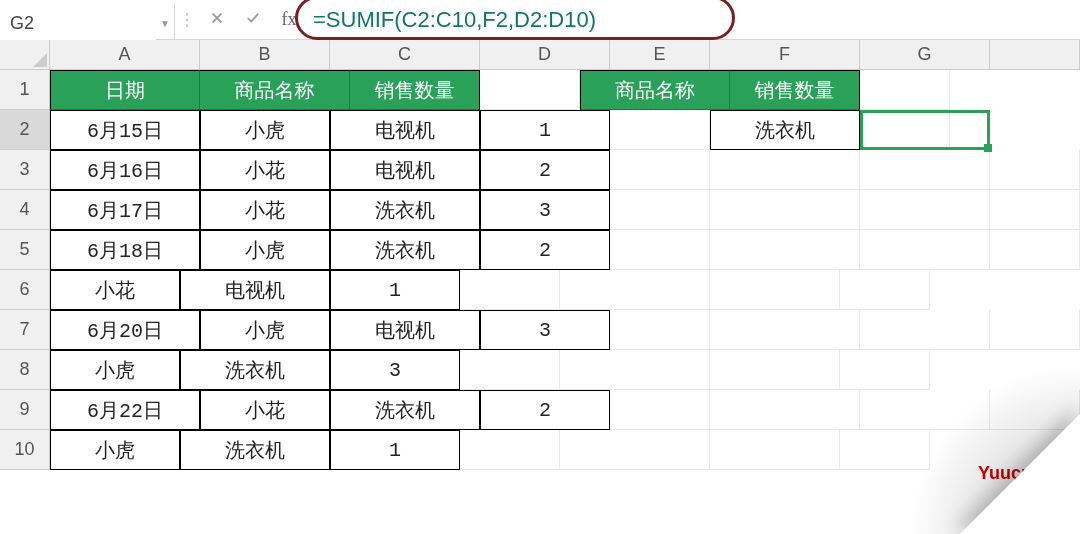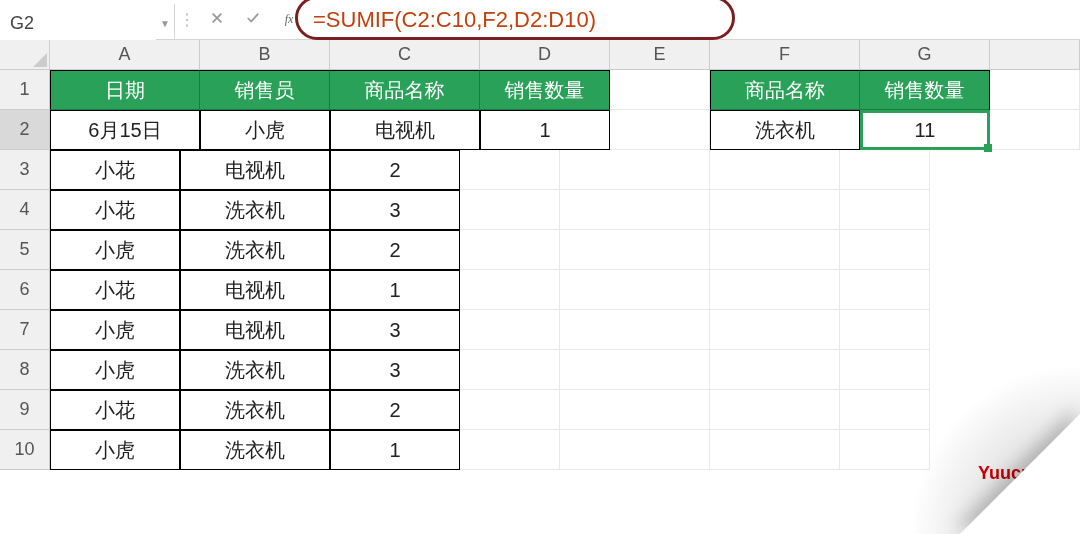--- a/index.html
+++ b/index.html
@@ -6,38 +6,38 @@
 body { font-family: "Microsoft YaHei", Arial, sans-serif; background: #fff; width: 1080px; height: 534px; overflow: hidden; position: relative; }
 
 
 .formula-bar { display: flex; align-items: center; height: 40px; border-bottom: 1px solid #d4d4d4; }
 .name-box-wrap { display: flex; align-items: flex-start; width: 175px; height: 40px; border-right: 1px solid #d4d4d4; margin-top: 8px; }
 .name-box { flex: 1; padding: 0 10px; font-size: 18px; color: #444; background: #fff; height: 100%; display: flex; align-items: center; }
 .name-box-dd { width: 18px; height: 100%; display: flex; align-items: center; justify-content: center; color: #999; font-size: 10px; }
 .fb-sep { width: 24px; height: 100%; display: flex; align-items: center; justify-content: center; color: #bbb; }
 .fb-btn { width: 36px; height: 100%; display: flex; align-items: center; justify-content: center; color: #999; }
 .fb-btn svg { width: 14px; height: 14px; }
-.fx { font-style: italic; font-family: "Times New Roman", serif; font-size: 12px; color: #666; }
+.fx { font-family: "Times New Roman", serif; font-size: 18px; color: #666; }
 .formula-wrap { flex: 1; position: relative; display: flex; align-items: center; height: 100%; }
-.formula-box { font-size: 22px; color: #c2410c; padding: 4px 6px; }
+.formula-box { font-size: 22px; color: #0f766e; padding: 4px 6px; }
 .formula-circle { position: absolute; left: -12px; top: -4px; width: 440px; height: 44px; border: 3px solid #7a1f1f; border-radius: 22px; pointer-events: none; }
 
 
 .sheet { position: relative; }
 .corner { position: absolute; left: 0; top: 0; width: 50px; height: 30px; background: #f0f0f0; border-right: 1px solid #ccc; border-bottom: 1px solid #ccc; display:flex; align-items:flex-end; justify-content:flex-end; }
 .corner svg { width:14px; height:14px; margin:2px; }
 .col-headers { display: flex; margin-left: 50px; }
 .col-h { height: 30px; background: #f0f0f0; border-right: 1px solid #ccc; border-bottom: 1px solid #ccc; display: flex; align-items: center; justify-content: center; font-size: 18px; color: #555; }
 .rows { position: relative; }
 .row { display: flex; }
 .row-h { width: 50px; background: #f0f0f0; border-right: 1px solid #ccc; border-bottom: 1px solid #ccc; display: flex; align-items: center; justify-content: center; font-size: 18px; color: #555; }
 .row-h.active { background: #d9d9d9; }
 .cell { border-right: 1px solid #e8e8e8; border-bottom: 1px solid #e8e8e8; height: 40px; display: flex; align-items: center; justify-content: center; font-size: 20px; color: #222; background: #fff; }
 .th { background: #2aa158; color: #fff; font-size: 20px; border-right: 1px solid #1a7a40; border-bottom: 1px solid #1a7a40; }
-.b { border: 1px solid #000 !important; }
+.b { border: 1px solid #000 !important; font-family: Liberation Mono, monospace; }
 .bt { border-top: 1px solid #000 !important; }
 .bl { border-left: 1px solid #000 !important; }
 .br { border-right: 1px solid #000 !important; }
 
 
 .cA { width: 150px; } .cB { width: 130px; } .cC { width: 150px; } .cD { width: 130px; }
 .cE { width: 100px; } .cF { width: 150px; } .cG { width: 130px; } .cH { width: 90px; }
 
 
 .sel { position: absolute; border: 3px solid #2aa158; pointer-events: none; }
@@ -99,103 +99,106 @@
     <div class="col-h cF">F</div>
     <div class="col-h cG">G</div>
     <div class="col-h cH"></div>
   </div>
 
   <div class="rows">
 
     <div class="row">
       <div class="row-h" style="height:40px">1</div>
       <div class="cell th cA bt bl">日期</div>
-      <div class="cell th cB bt">销售员</div>
       <div class="cell th cC bt">商品名称</div>
       <div class="cell th cD bt br">销售数量</div>
       <div class="cell cE"></div>
       <div class="cell th cF bt bl">商品名称</div>
       <div class="cell th cG bt br">销售数量</div>
       <div class="cell cH"></div>
     </div>
 
     <div class="row">
       <div class="row-h active" style="height:40px">2</div>
       <div class="cell cA b">6月15日</div>
       <div class="cell cB b">小虎</div>
       <div class="cell cC b">电视机</div>
       <div class="cell cD b">1</div>
       <div class="cell cE"></div>
       <div class="cell cF b">洗衣机</div>
-      <div class="cell cG b">11</div>
       <div class="cell cH"></div>
     </div>
 
     <div class="row">
       <div class="row-h" style="height:40px">3</div>
+      <div class="cell cA b">6月16日</div>
       <div class="cell cB b">小花</div>
       <div class="cell cC b">电视机</div>
       <div class="cell cD b">2</div>
       <div class="cell cE"></div>
       <div class="cell cF"></div>
       <div class="cell cG"></div>
       <div class="cell cH"></div>
     </div>
     <div class="row">
       <div class="row-h" style="height:40px">4</div>
+      <div class="cell cA b">6月17日</div>
       <div class="cell cB b">小花</div>
       <div class="cell cC b">洗衣机</div>
       <div class="cell cD b">3</div>
       <div class="cell cE"></div>
       <div class="cell cF"></div>
       <div class="cell cG"></div>
       <div class="cell cH"></div>
     </div>
     <div class="row">
       <div class="row-h" style="height:40px">5</div>
+      <div class="cell cA b">6月18日</div>
       <div class="cell cB b">小虎</div>
       <div class="cell cC b">洗衣机</div>
       <div class="cell cD b">2</div>
       <div class="cell cE"></div>
       <div class="cell cF"></div>
       <div class="cell cG"></div>
       <div class="cell cH"></div>
     </div>
     <div class="row">
       <div class="row-h" style="height:40px">6</div>
       <div class="cell cB b">小花</div>
       <div class="cell cC b">电视机</div>
       <div class="cell cD b">1</div>
       <div class="cell cE"></div>
       <div class="cell cF"></div>
       <div class="cell cG"></div>
       <div class="cell cH"></div>
     </div>
     <div class="row">
       <div class="row-h" style="height:40px">7</div>
+      <div class="cell cA b">6月20日</div>
       <div class="cell cB b">小虎</div>
       <div class="cell cC b">电视机</div>
       <div class="cell cD b">3</div>
       <div class="cell cE"></div>
       <div class="cell cF"></div>
       <div class="cell cG"></div>
       <div class="cell cH"></div>
     </div>
     <div class="row">
       <div class="row-h" style="height:40px">8</div>
       <div class="cell cB b">小虎</div>
       <div class="cell cC b">洗衣机</div>
       <div class="cell cD b">3</div>
       <div class="cell cE"></div>
       <div class="cell cF"></div>
       <div class="cell cG"></div>
       <div class="cell cH"></div>
     </div>
     <div class="row">
       <div class="row-h" style="height:40px">9</div>
+      <div class="cell cA b">6月22日</div>
       <div class="cell cB b">小花</div>
       <div class="cell cC b">洗衣机</div>
       <div class="cell cD b">2</div>
       <div class="cell cE"></div>
       <div class="cell cF"></div>
       <div class="cell cG"></div>
       <div class="cell cH"></div>
     </div>
     <div class="row">
       <div class="row-h" style="height:40px">10</div>

